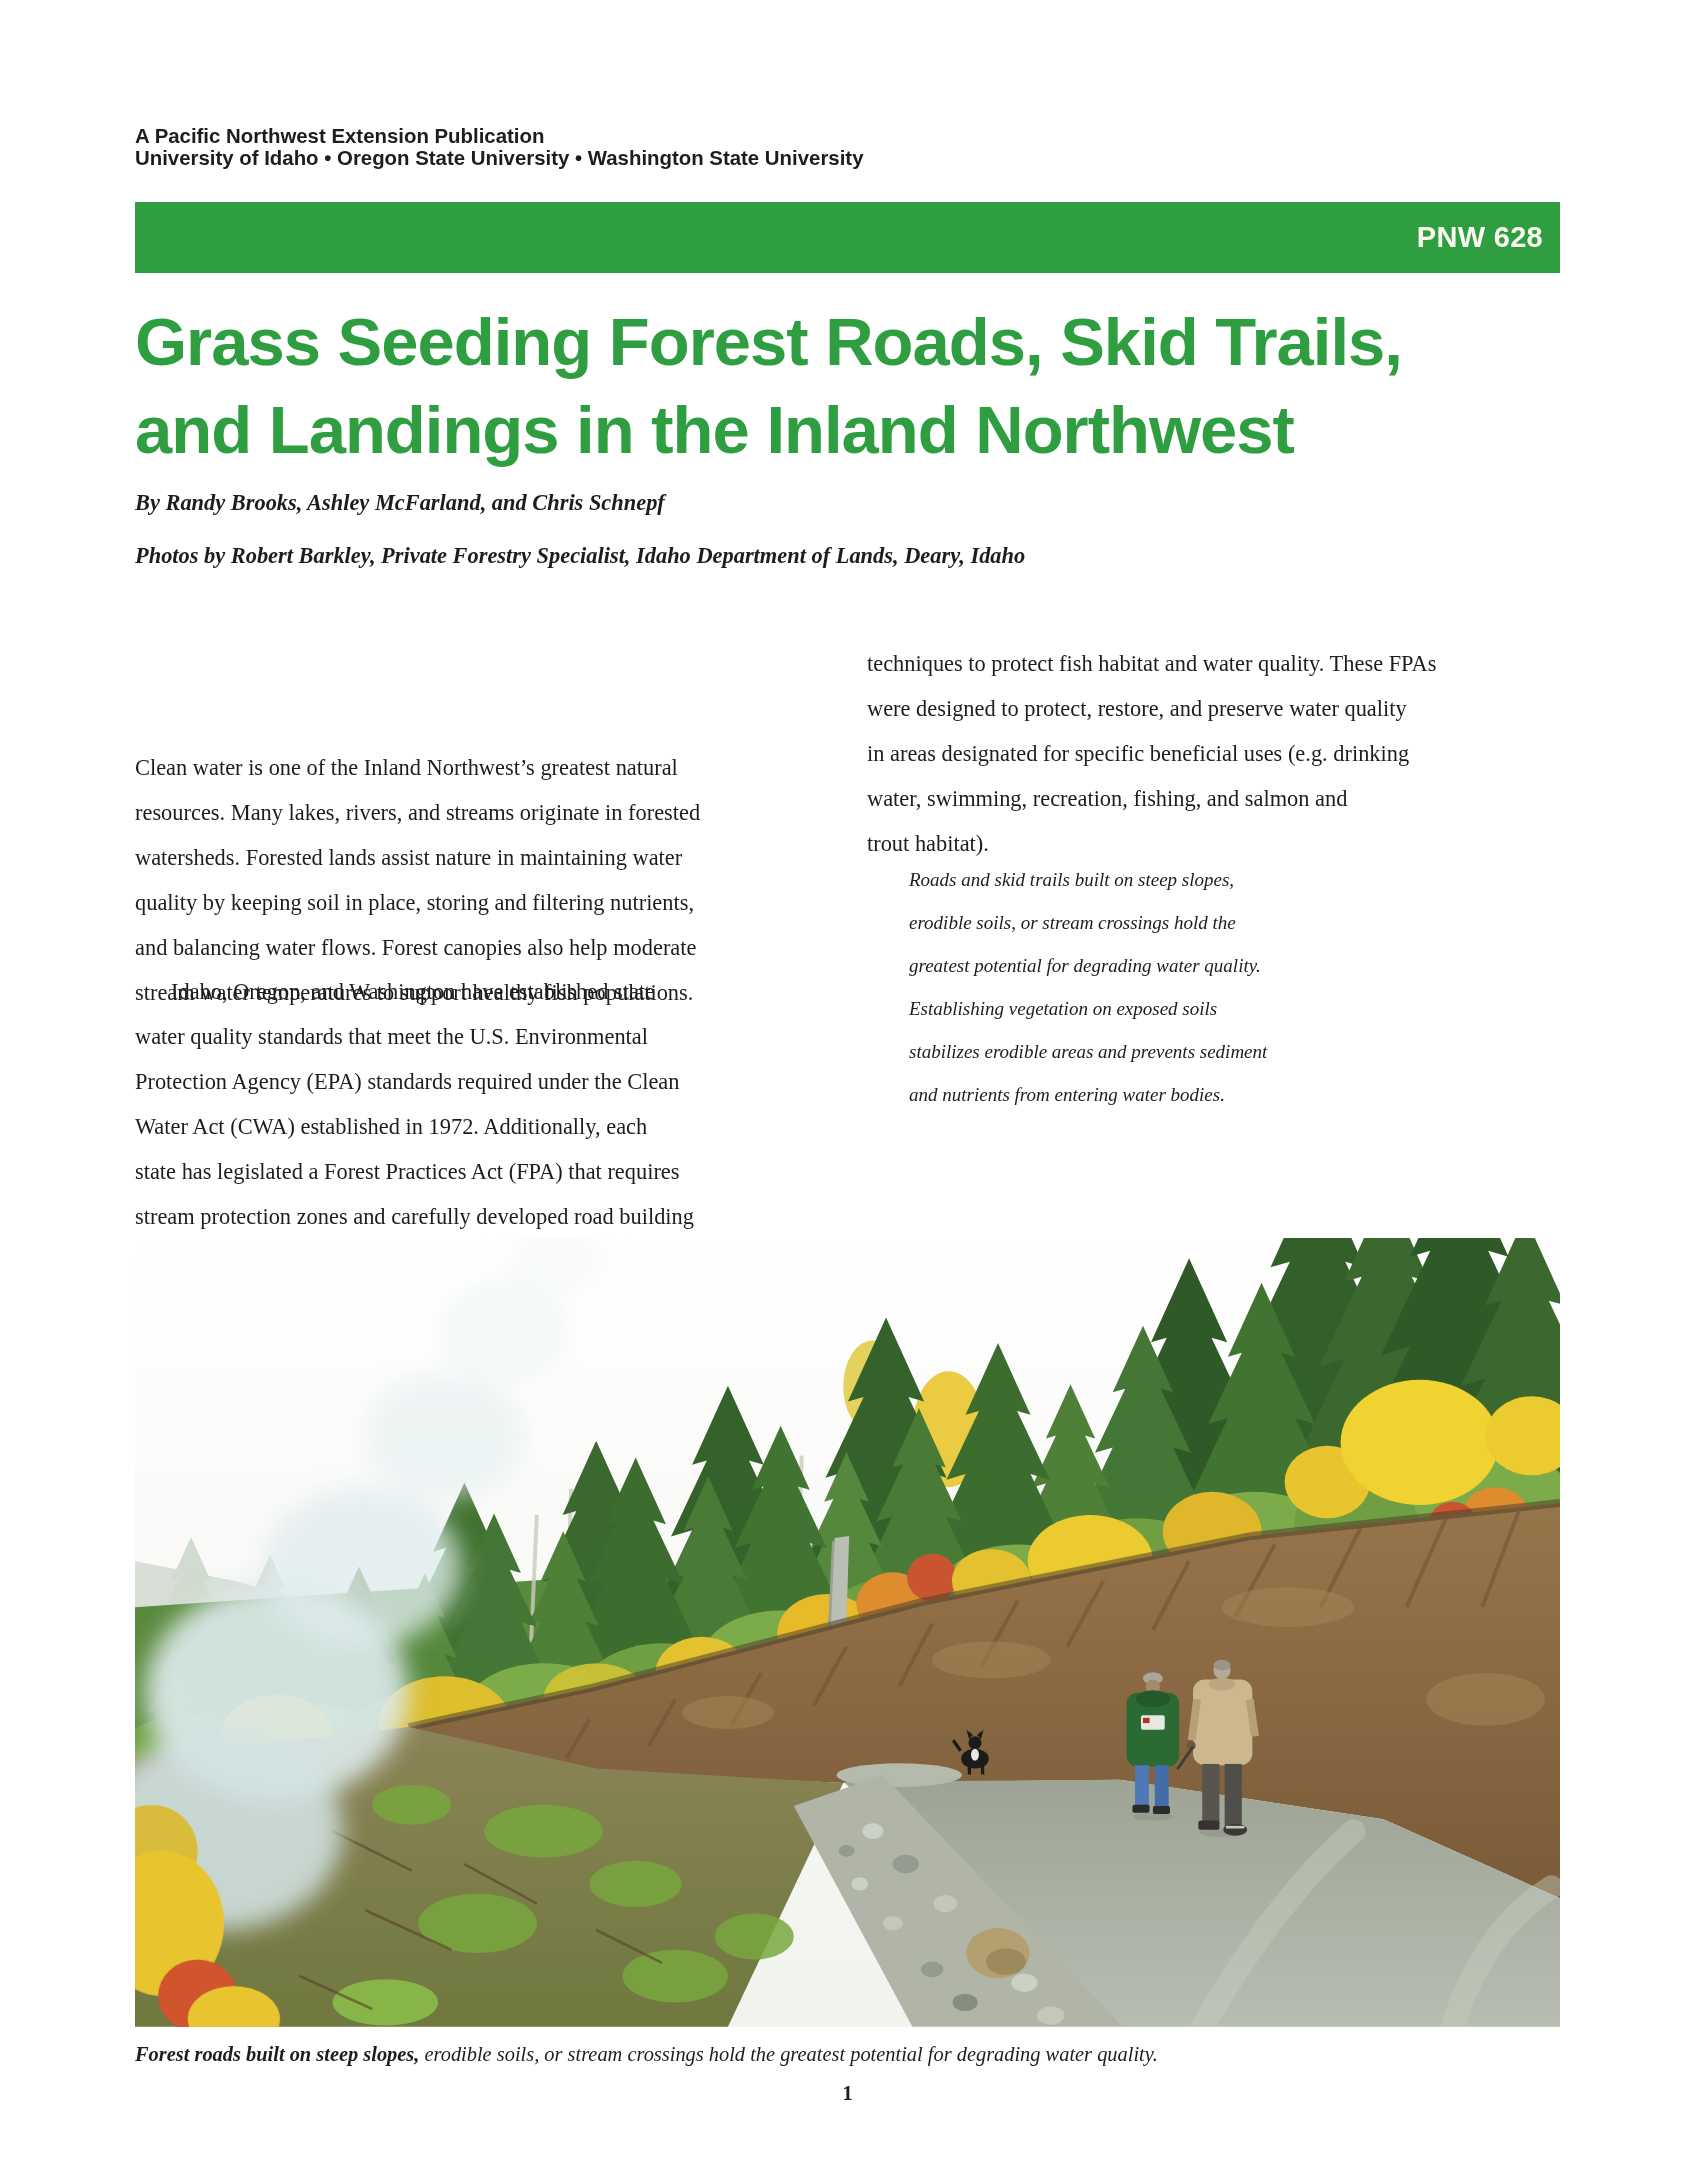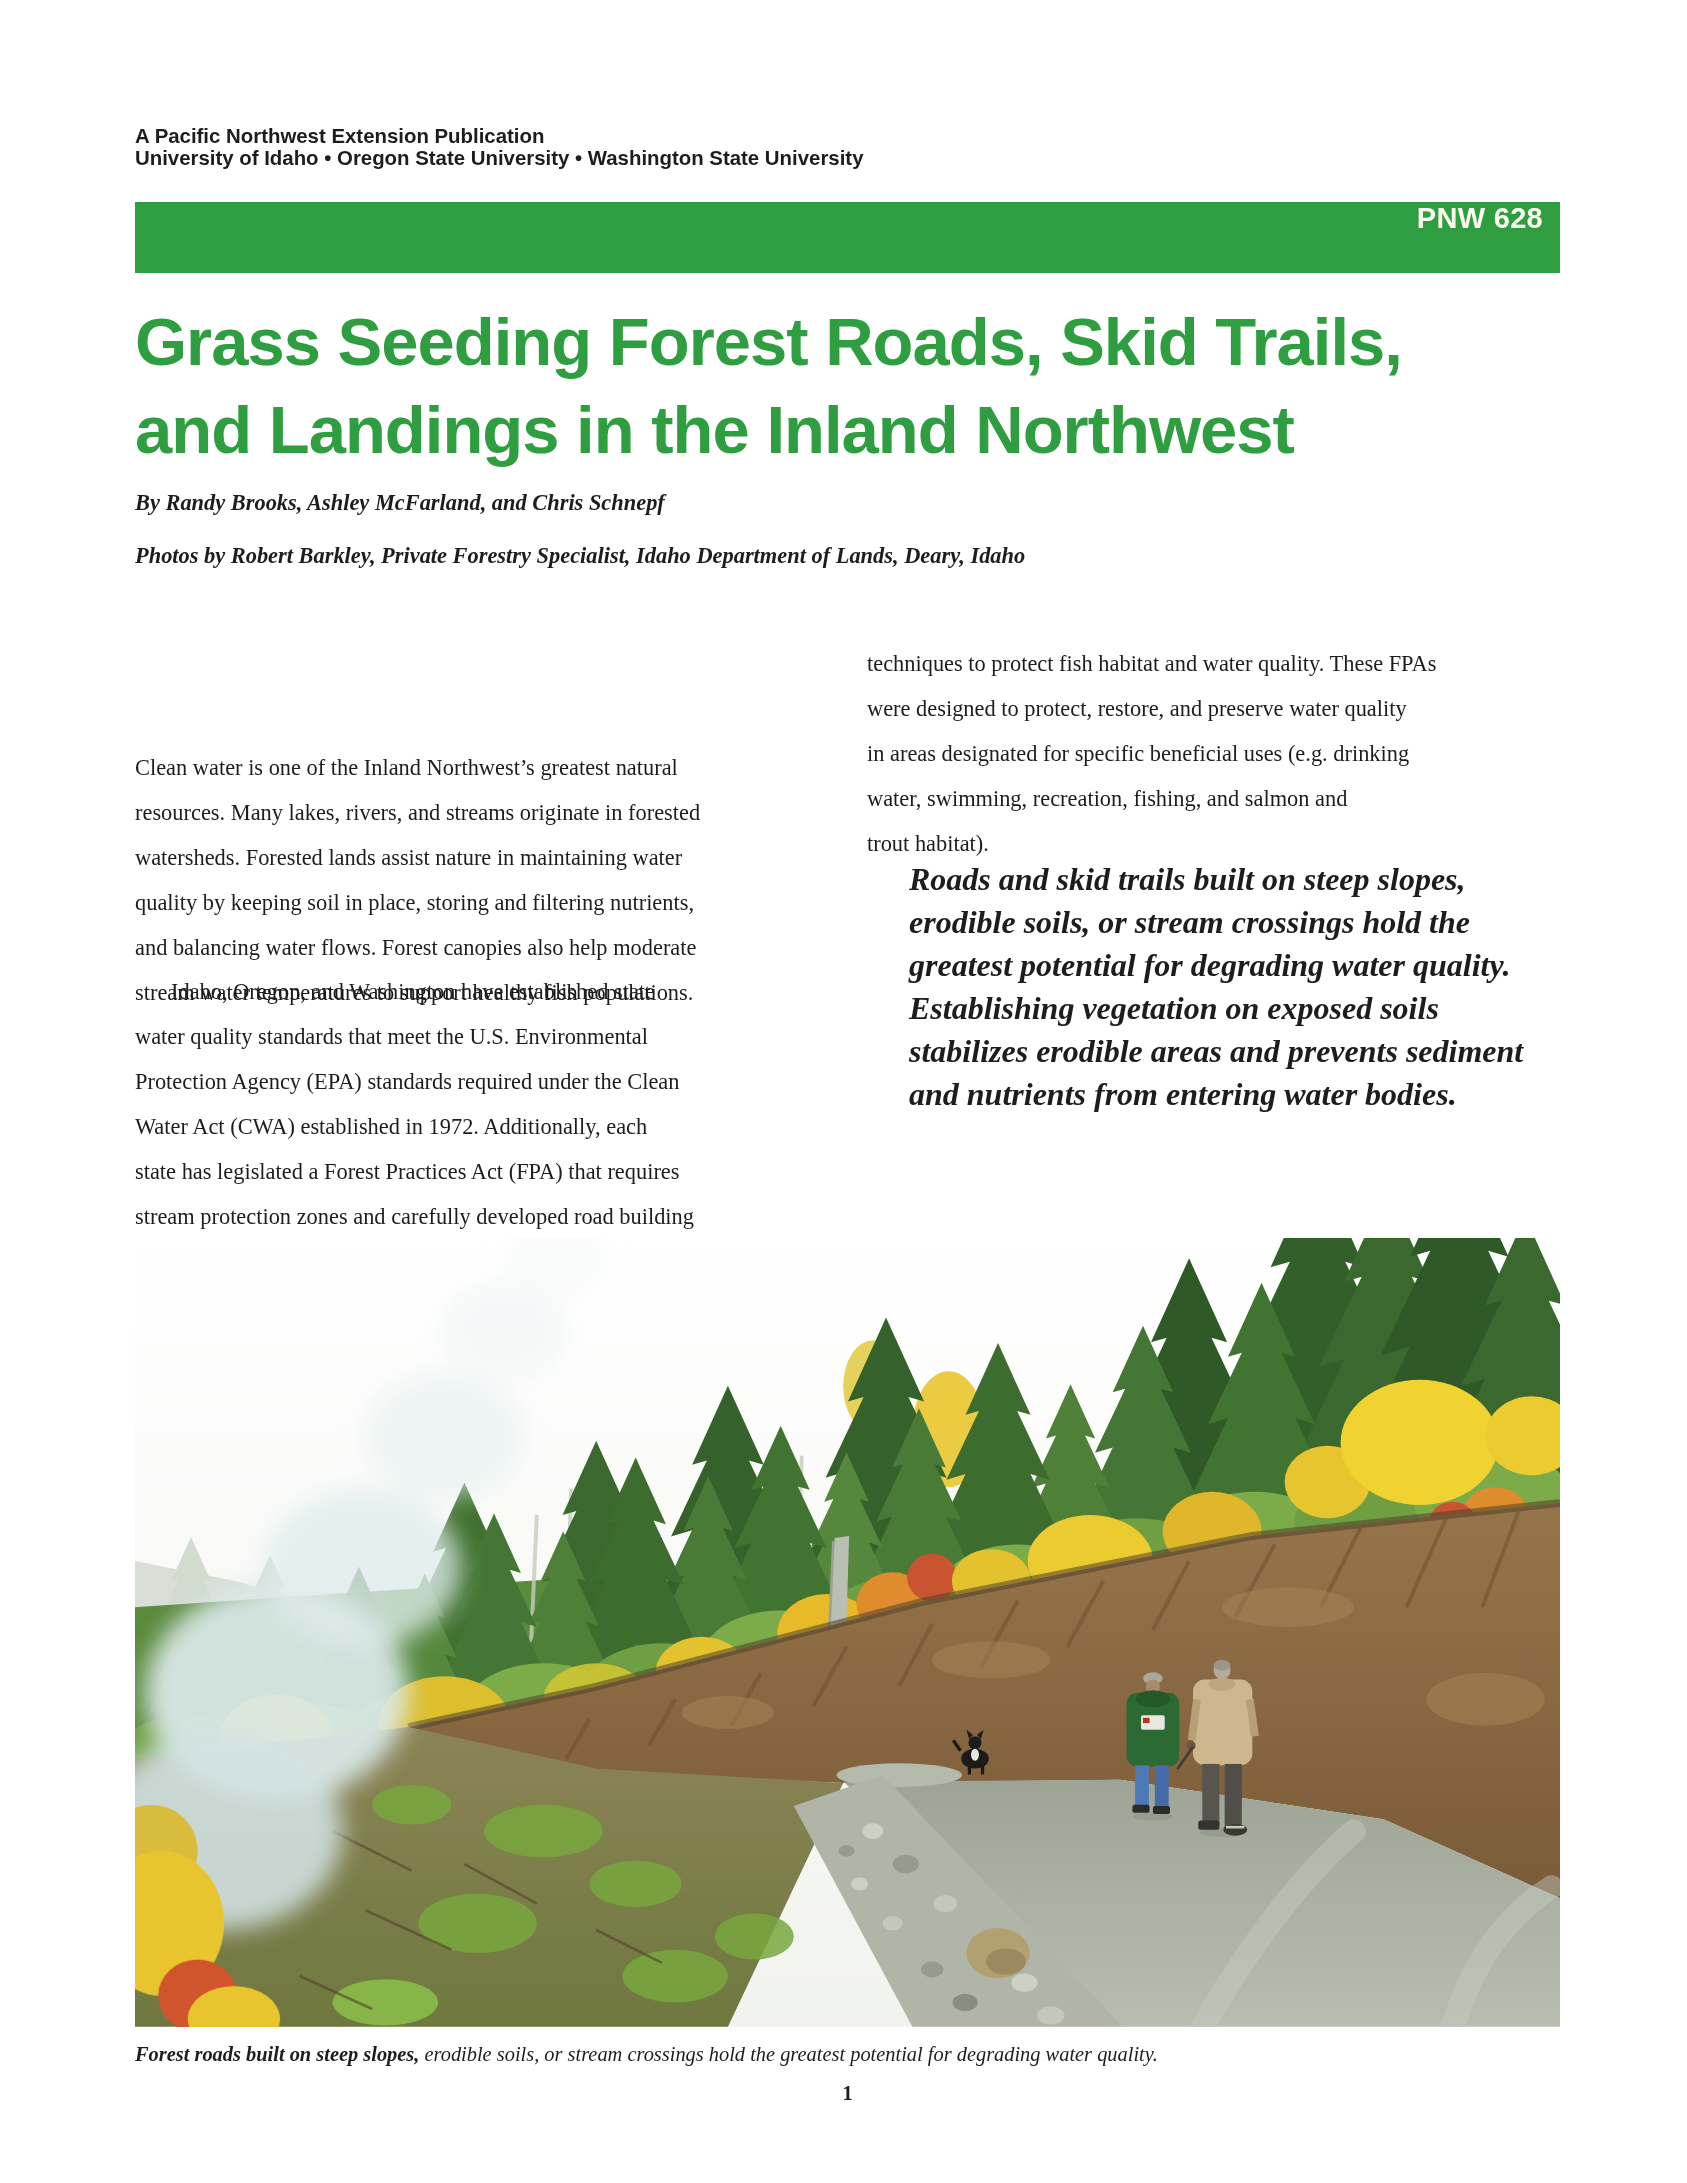--- a/index.html
+++ b/index.html
@@ -10,42 +10,42 @@
     overflow:hidden;
     font-family:"Liberation Serif", serif;
     color:#1d1d1b;
   }
   .abs{position:absolute;}
   .sans{font-family:"Liberation Sans", sans-serif;}
   .hdr-line{left:135px;width:1425px;font-size:20.4px;font-weight:bold;line-height:26px;}
   .green-bar{
     left:135px;top:202px;width:1425px;height:71px;
     background:#2f9e41;
-    display:flex;align-items:flex-start;justify-content:flex-end;
+    display:flex;align-items:center;justify-content:flex-end;
     box-sizing:border-box;padding-right:17px;
   }
   .bar-label{font-size:29px;font-weight:bold;color:#fbfbef;letter-spacing:0.3px;}
   .doc-title{
     left:135px;top:298px;width:1489px;
     font-size:67px;font-weight:bold;line-height:88px;
     color:#2f9e41;letter-spacing:-1px;
   }
   .byline{left:135px;top:490px;width:1425px;font-size:22.4px;font-weight:bold;font-style:italic;}
   .credit{left:135px;top:543px;width:1425px;font-size:22.4px;font-weight:bold;font-style:italic;}
   .col-heading{
     left:135px;top:635px;width:699px;
     font-size:30px;font-weight:bold;line-height:42px;color:#2f9e41;
   }
   .body-lines{font-size:22.4px;line-height:45px;white-space:nowrap;}
   .para1-left{left:135px;top:745px;width:699px;}
   .para2-left{left:135px;top:969px;width:699px;text-indent:36px;}
   .para1-right{left:867px;top:641px;width:699px;}
   .pull-quote{
     left:909px;top:858px;width:659px;
-    font-size:32px;font-style:italic;line-height:43px;white-space:nowrap;font-weight:bold;
+    font-size:19px;font-style:italic;line-height:43px;white-space:nowrap;
   }
   .photo{
     left:135px;top:1238px;width:1425px;height:789px;overflow:hidden;
   }
   .caption{left:135px;top:2040px;width:1425px;font-size:20.4px;font-style:italic;line-height:28px;}
   .caption b{font-weight:bold;}
   .page-num{left:135px;top:2082px;width:1425px;text-align:center;font-size:20.4px;font-weight:bold;}
 </style>
 </head>
 <body>

